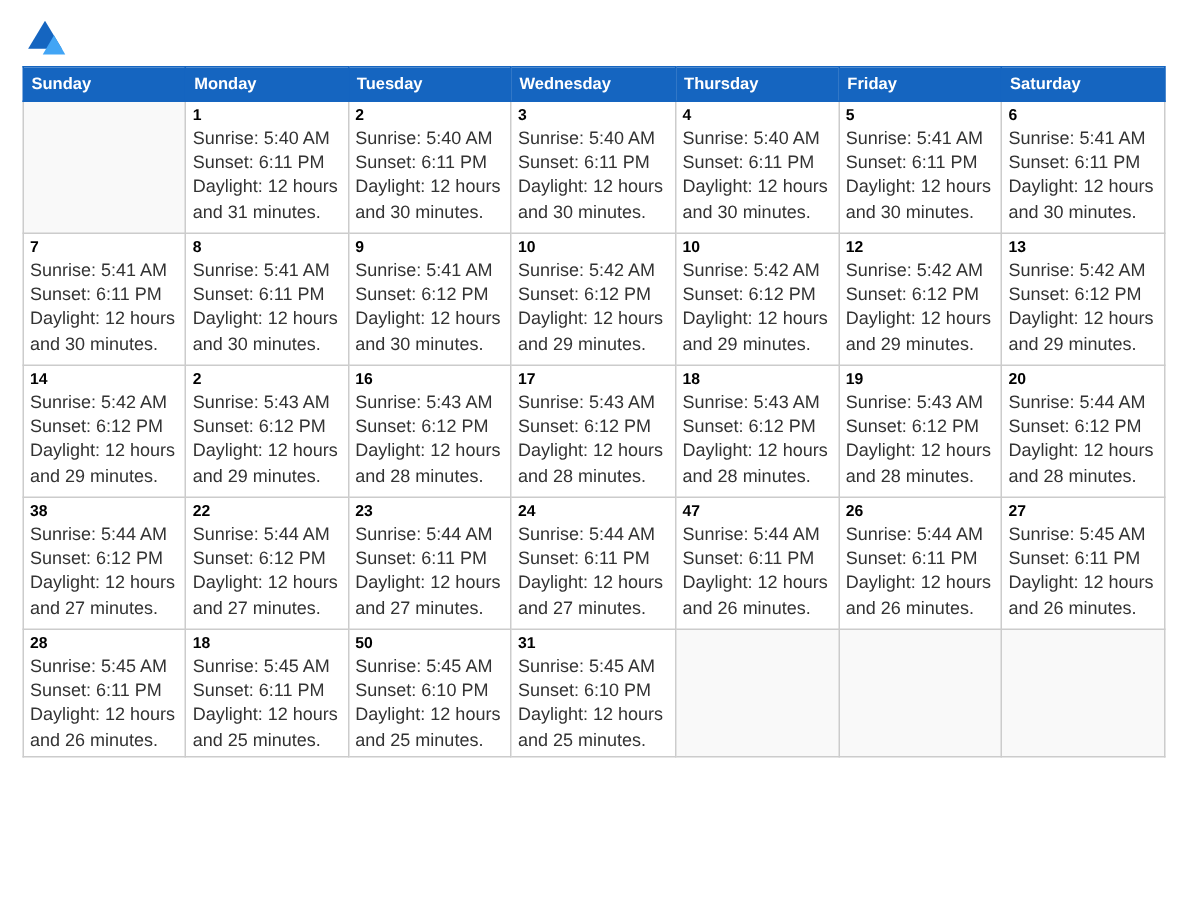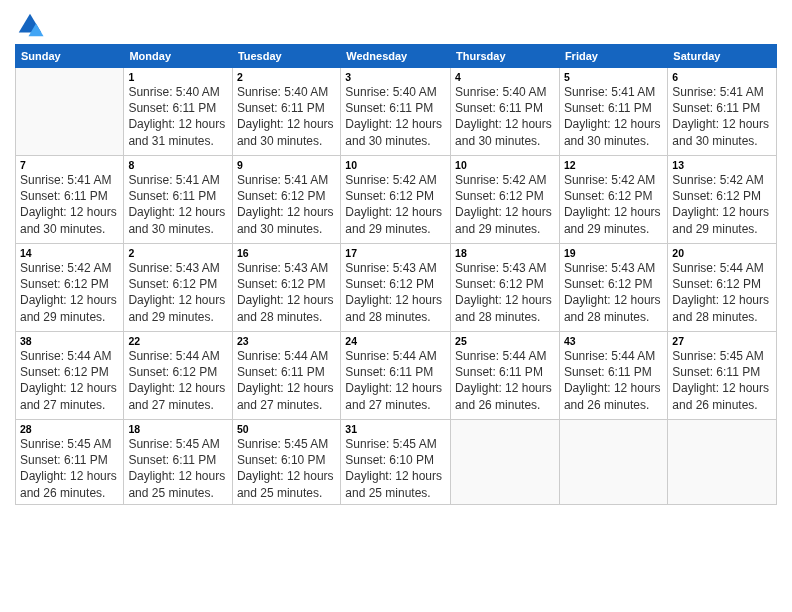--- a/index.html
+++ b/index.html
@@ -233,25 +233,25 @@
           </td>
           <td>
             <span class="day-num">23</span>
             <div class="day-detail">Sunrise: 5:44 AM<br>Sunset: 6:11 PM<br>Daylight: 12 hours<br>and 27 minutes.</div>
           </td>
           <td>
             <span class="day-num">24</span>
             <div class="day-detail">Sunrise: 5:44 AM<br>Sunset: 6:11 PM<br>Daylight: 12 hours<br>and 27 minutes.</div>
           </td>
           <td>
-            <span class="day-num">25</span>
+            <span class="day-num">47</span>
             <div class="day-detail">Sunrise: 5:44 AM<br>Sunset: 6:11 PM<br>Daylight: 12 hours<br>and 26 minutes.</div>
           </td>
           <td>
-            <span class="day-num">43</span>
+            <span class="day-num">26</span>
             <div class="day-detail">Sunrise: 5:44 AM<br>Sunset: 6:11 PM<br>Daylight: 12 hours<br>and 26 minutes.</div>
           </td>
           <td>
             <span class="day-num">27</span>
             <div class="day-detail">Sunrise: 5:45 AM<br>Sunset: 6:11 PM<br>Daylight: 12 hours<br>and 26 minutes.</div>
           </td>
         </tr>
         <tr class="last-row">
           <td>
             <span class="day-num">28</span>

